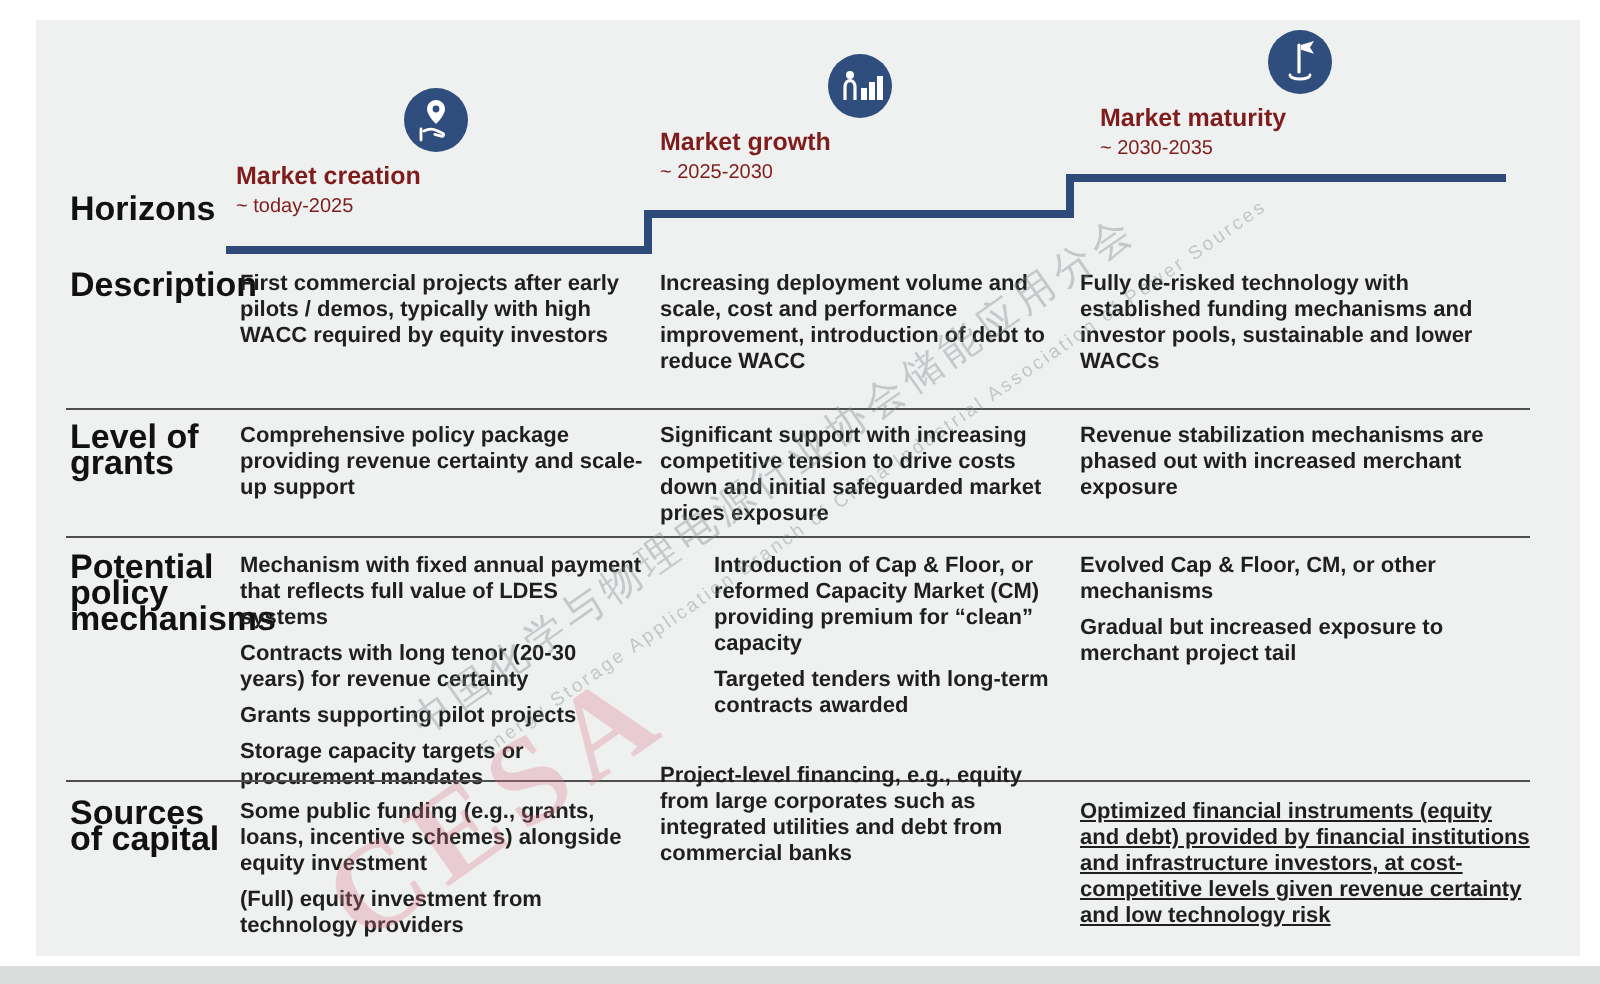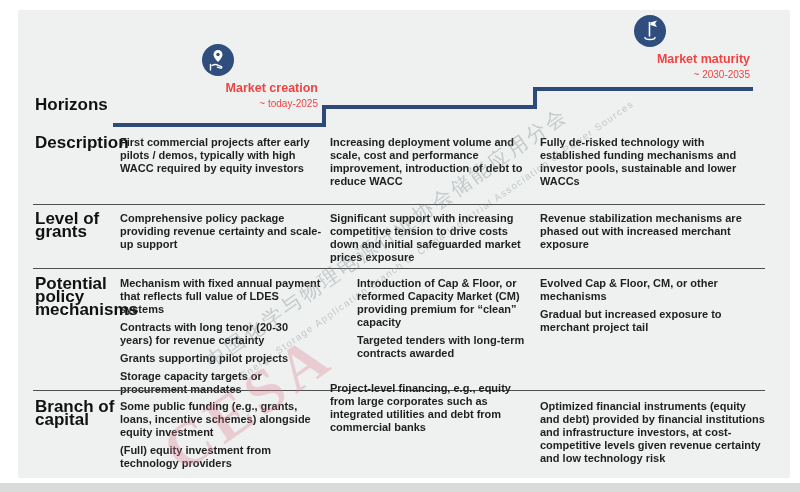--- a/index.html
+++ b/index.html
@@ -3,21 +3,21 @@
 <meta charset="utf-8">
 <style>
   * { margin:0; padding:0; box-sizing:border-box; }
   body { background:#ffffff; font-family:"Liberation Sans", sans-serif; }
   .page { position:relative; width:800px; height:492px; background:#ffffff; overflow:hidden; }
   .card { position:absolute; left:18px; top:10px; width:772px; height:468px; background:#eef1f0; }
   .bottom-bar { position:absolute; left:0; top:483px; width:800px; height:9px; background:#d9dcda; }
 
   .stair-svg { position:absolute; left:0; top:0; width:800px; height:492px; pointer-events:none; }
 
-  .phase { position:absolute; width:200px; text-align:right; color:#ef4444; }
+  .phase { position:absolute; width:200px; text-align:left; color:#7f1d1d; }
   .phase-1 { left:118px; top:44px; }
   .phase-2 { left:330px; top:27px; }
   .phase-3 { left:550px; top:15px; }
   .picon { width:32px; height:32px; margin:0 auto 4px auto; }
   .ptitle { font-size:12.5px; font-weight:700; line-height:16px; }
   .pperiod { font-size:10px; font-weight:400; line-height:16px; }
 
   .row-label { position:absolute; left:35px; width:82px; font-size:17px; font-weight:700; color:#111; line-height:13px; }
   .cell { position:absolute; font-size:11px; font-weight:700; color:#1f1f1f; line-height:13px; }
   .cell p { margin:0 0 5px 0; }
@@ -50,39 +50,53 @@
         <path d="M16 6c-2.5 0-4.5 2-4.5 4.5 0 3.2 4.5 7.5 4.5 7.5s4.5-4.3 4.5-7.5C20.5 8 18.5 6 16 6z" fill="#ffffff"></path>
         <circle cx="16" cy="10.5" r="1.7" fill="#2f4d7d"></circle>
         <path d="M10 21.5c2.3-1.3 4.4-1.2 6.4-.2l2.9 1.3c.9.5.3 1.8-.7 1.5l-3.2-.9" stroke="#ffffff" stroke-width="1.4" fill="none" stroke-linecap="round"></path>
         <path d="M8.5 20.5v5.5" stroke="#ffffff" stroke-width="1.4" stroke-linecap="round"></path>
       </svg>
     </div>
     <div class="ptitle">Market creation</div>
     <div class="pperiod">~ today-2025</div>
   </div>
 
+  <div class="phase phase-2">
+    <div class="picon">
+      <svg viewBox="0 0 32 32" width="32" height="32">
+        <circle cx="16" cy="16" r="16" fill="#2f4d7d"></circle>
+        <circle cx="11" cy="10.5" r="2" fill="#ffffff"></circle>
+        <path d="M8.5 23v-6.5c0-2 1.1-3.2 2.5-3.2s2.5 1.2 2.5 3.2V23" fill="none" stroke="#ffffff" stroke-width="1.6"></path>
+        <rect x="16.5" y="17" width="3" height="6" fill="#ffffff"></rect>
+        <rect x="20.5" y="14" width="3" height="9" fill="#ffffff"></rect>
+        <rect x="24.5" y="11" width="3" height="12" fill="#ffffff"></rect>
+      </svg>
+    </div>
+    <div class="ptitle">Market growth</div>
+    <div class="pperiod">~ 2025-2030</div>
+  </div>
 
   <div class="phase phase-3">
     <div class="picon">
       <svg viewBox="0 0 32 32" width="32" height="32">
         <circle cx="16" cy="16" r="16" fill="#2f4d7d"></circle>
         <path d="M15.5 7.5v13.5" stroke="#ffffff" stroke-width="1.6" stroke-linecap="round"></path>
         <path d="M16.5 7.5l6.5-2-2 3.2 2 3.2-6.5-2z" fill="#ffffff"></path>
         <path d="M11 22.5c0 1.2 2.2 2 5 2s5-.8 5-2" fill="none" stroke="#ffffff" stroke-width="1.4" stroke-linecap="round"></path>
       </svg>
     </div>
     <div class="ptitle">Market maturity</div>
     <div class="pperiod">~ 2030-2035</div>
   </div>
 
   <div class="row-label" style="top:98px;">Horizons</div>
   <div class="row-label" style="top:136px;">Description</div>
   <div class="row-label" style="top:212px;">Level of grants</div>
   <div class="row-label" style="top:277px;">Potential policy mechanisms</div>
-  <div class="row-label" style="top:400px;">Branch of capital</div>
+  <div class="row-label" style="top:400px;">Sources of capital</div>
 
   <div class="cell col1" style="top:136px;">
     <p>First commercial projects after early pilots / demos, typically with high WACC required by equity investors</p>
   </div>
   <div class="cell col2" style="top:136px;">
     <p>Increasing deployment volume and scale, cost and performance improvement, introduction of debt to reduce WACC</p>
   </div>
   <div class="cell col3" style="top:136px;">
     <p>Fully de-risked technology with established funding mechanisms and investor pools, sustainable and lower WACCs</p>
   </div>
@@ -118,21 +132,21 @@
 
   <div class="sep" style="top:390px;"></div>
 
   <div class="cell col1" style="top:400px;">
     <p>Some public funding (e.g., grants, loans, incentive schemes) alongside equity investment</p>
     <p>(Full) equity investment from technology providers</p>
   </div>
   <div class="cell col2" style="top:382px;">
     <p>Project-level financing, e.g., equity from large corporates such as integrated utilities and debt from commercial banks</p>
   </div>
-  <div class="cell col3" style="top:400px;">
+  <div class="cell col3" style="top:400px;text-decoration:underline;">
     <p>Optimized financial instruments (equity and debt) provided by financial institutions and infrastructure investors, at cost-competitive levels given revenue certainty and low technology risk</p>
   </div>
 
   <div class="wm wm-cn">中国化学与物理电源行业协会储能应用分会</div>
   <div class="wm wm-en">Energy Storage Application Branch of China Industrial Association of Power Sources</div>
   <div class="wm wm-cesa">CESA</div>
 
   <div class="bottom-bar"></div>
 
 </div>

